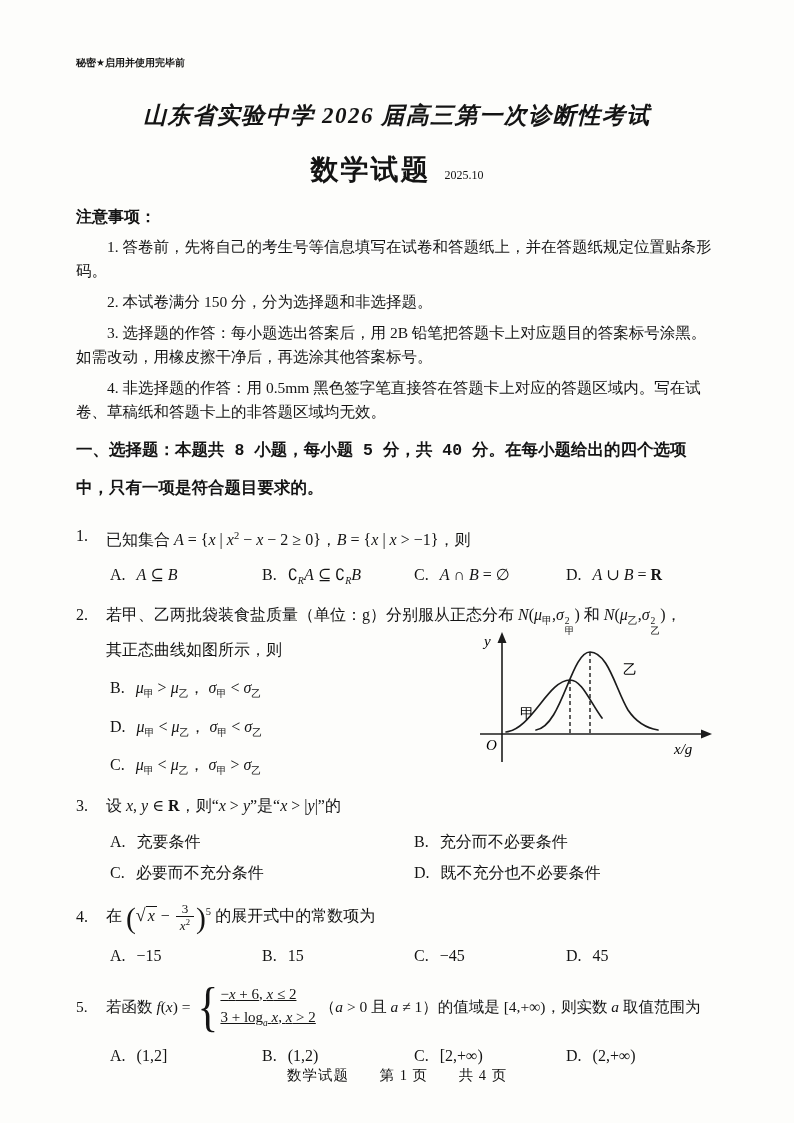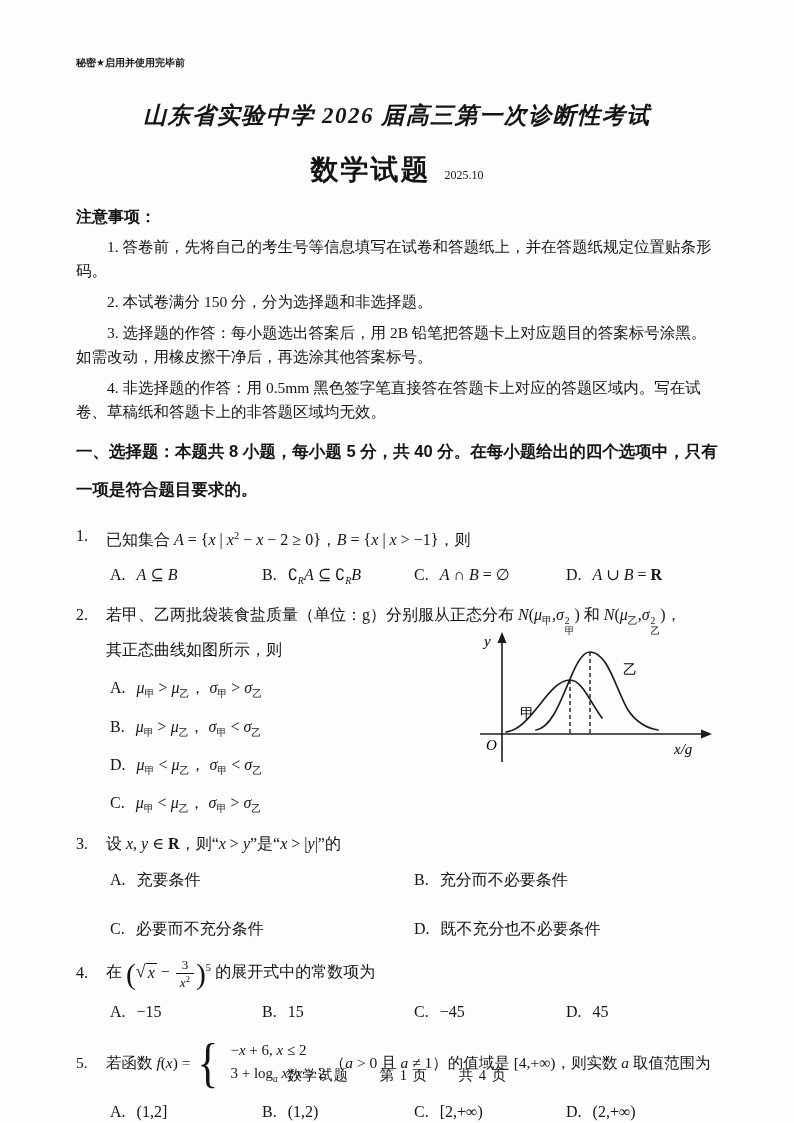--- a/index.html
+++ b/index.html
@@ -27,33 +27,33 @@
   .date{font-size:12px;margin-left:10px;}
 
   .notice{margin-top:18px;}
   .notice-head{
     font-family:"Liberation Sans","DejaVu Sans",sans-serif;
     font-weight:700;font-size:16px;
   }
   .notice-item{margin:7px 0;font-size:15.5px;line-height:24px;text-indent:2em;}
 
   .section-head{
-    font-family:Liberation Sans, sans-serif;
+    font-family:Liberation Mono, monospace;
     font-weight:700;font-size:16.5px;line-height:38px;margin-top:8px;
   }
 
   .question{margin-top:14px;font-size:16px;}
   .stem{display:flex;line-height:27px;}
   .stem-center{align-items:center;}
   .qnum{flex:0 0 30px;}
   .stem-body{flex:1;}
   .stem2{margin-left:30px;line-height:27px;}
 
   .opts4{display:grid;grid-template-columns:repeat(4,1fr);margin:12px 0 0 34px;}
-  .opts2{display:grid;grid-template-columns:1fr 1fr;row-gap:28px;margin:13px 0 0 34px;}
+  .opts2{display:grid;grid-template-columns:1fr 1fr;row-gap:10px;margin:13px 0 0 34px;}
   .optsv{margin-left:34px;}
   .optsv .opt{display:block;margin-top:15px;}
   .olabel{margin-right:11px;}
 
   sub{font-size:62%;}
   sup{font-size:66%;}
 
   
   .ss{display:inline-flex;flex-direction:column;align-items:flex-start;
       vertical-align:-0.5em;font-size:60%;line-height:1.05;margin-left:1px;}
@@ -69,21 +69,21 @@
   .bp{font-size:185%;font-weight:400;vertical-align:middle;line-height:0;}
 
   
   .rad{font-size:112%;}
   .rbar{border-top:1.3px solid #141414;padding:0 2px;}
 
   
   .cases{display:inline-flex;align-items:center;vertical-align:middle;margin:0 4px;}
   .cases .brace{font-size:54px;font-weight:400;line-height:56px;transform:scaleX(.8);}
   .cases .rows{display:inline-flex;flex-direction:column;row-gap:2px;
-               font-size:15px;line-height:1.4;margin-left:10px;}
+               font-size:15px;line-height:1.4;margin-left:0;text-decoration:underline;}
 
   .q5 .stem{font-size:15.5px;white-space:nowrap;}
 
   .fig{float:right;width:250px;height:140px;margin:-8px 0 4px 10px;}
   .clear{clear:both;}
 
   .footer{
     position:absolute;left:0;right:0;bottom:38px;
     text-align:center;font-size:14.5px;letter-spacing:1px;
   }
@@ -155,21 +155,20 @@
       <text x="16" y="18" font-size="15" font-style="italic" font-family="Liberation Serif,serif">y</text>
       <text x="18" y="122" font-size="15" font-style="italic" font-family="Liberation Serif,serif">O</text>
       <text x="206" y="126" font-size="15" font-style="italic" font-family="Liberation Serif,serif">x/g</text>
       <text x="52" y="90" font-size="14" font-family="Liberation Sans,sans-serif">甲</text>
       <text x="155" y="46" font-size="14" font-family="Liberation Sans,sans-serif">乙</text>
     </svg>
 
     <div class="stem2">其正态曲线如图所示，则</div>
 
     <div class="optsv">
-      <span class="opt"><span class="olabel">A.</span><span><i>μ</i><sub>甲</sub> &gt; <i>μ</i><sub>乙</sub>，&nbsp;<i>σ</i><sub>甲</sub> &gt; <i>σ</i><sub>乙</sub></span></span>
       <span class="opt"><span class="olabel">B.</span><span><i>μ</i><sub>甲</sub> &gt; <i>μ</i><sub>乙</sub>，&nbsp;<i>σ</i><sub>甲</sub> &lt; <i>σ</i><sub>乙</sub></span></span>
       <span class="opt"><span class="olabel">D.</span><span><i>μ</i><sub>甲</sub> &lt; <i>μ</i><sub>乙</sub>，&nbsp;<i>σ</i><sub>甲</sub> &lt; <i>σ</i><sub>乙</sub></span></span>
       <span class="opt"><span class="olabel">C.</span><span><i>μ</i><sub>甲</sub> &lt; <i>μ</i><sub>乙</sub>，&nbsp;<i>σ</i><sub>甲</sub> &gt; <i>σ</i><sub>乙</sub></span></span>
     </div>
     <div class="clear"></div>
   </div>
 
   <div class="question">
     <div class="stem">
       <span class="qnum">3.</span>

